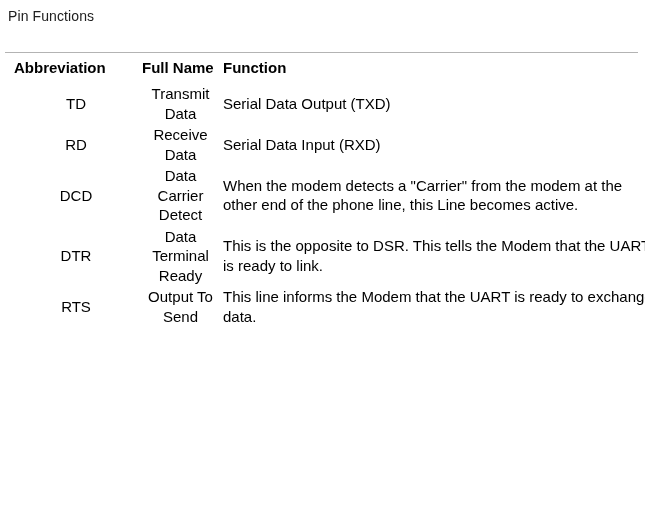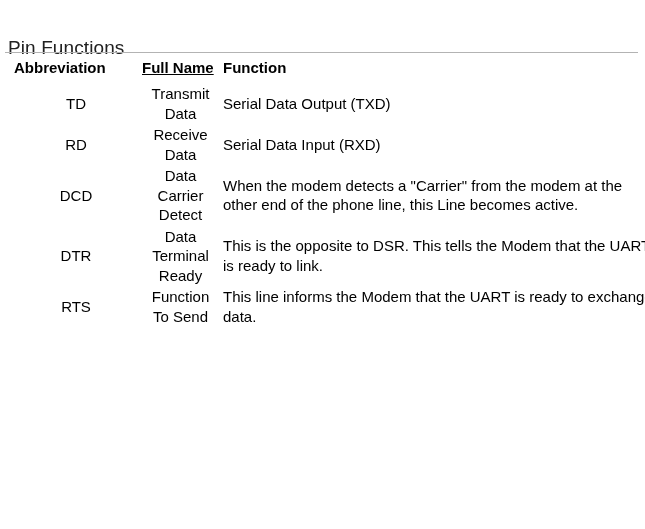--- a/index.html
+++ b/index.html
@@ -18,27 +18,26 @@
   .page {
     position: relative;
     width: 645px;
     height: 529px;
     box-sizing: border-box;
   }
   .page-title {
     position: absolute;
     left: 8px;
     top: 5px;
-    font-size: 19px;
+    font-size: 14px;
     font-weight: 400;
     line-height: 22px;
     color: #202020;
     letter-spacing: 0.1px;
     white-space: nowrap;
-    margin-top: 32px;
   }
   .title-rule {
     position: absolute;
     left: 5px;
     top: 44px;
     width: 633px;
     height: 0;
     border: 0;
     border-top: 1px solid #b3b3b3;
   }
@@ -65,21 +64,21 @@
     padding: 0 2px 6px 2px;
     vertical-align: top;
     text-align: left;
     color: #000;
   }
   th.th-abbr {
     text-align: center;
     padding-left: 8px;
     padding-right: 0;
   }
-  th.th-full { padding-left: 1px; text-decoration: underline; }
+  th.th-full { padding-left: 1px; }
   th.th-func { padding-left: 4px; vertical-align: middle; }
 
   table.pin-table td {
     font-size: 15px;
     line-height: 19.5px;
     padding: 1px 2px 1px 2px;
     color: #000;
   }
   td.cell-abbr {
     text-align: center;
@@ -141,20 +140,20 @@
           <td class="cell-full">Data Carrier Detect</td>
           <td class="cell-func">When the modem detects a "Carrier" from the modem at the other end of the phone line, this Line becomes active.</td>
         </tr>
         <tr>
           <td class="cell-abbr">DTR</td>
           <td class="cell-full">Data Terminal Ready</td>
           <td class="cell-func">This is the opposite to DSR. This tells the Modem that the UART is ready to link.</td>
         </tr>
         <tr>
           <td class="cell-abbr">RTS</td>
-          <td class="cell-full">Function To Send</td>
+          <td class="cell-full">Output To Send</td>
           <td class="cell-func">This line informs the Modem that the UART is ready to exchange data.</td>
         </tr>
       </tbody>
     </table>
   </div>
 
 </div>
 
 </body></html>

